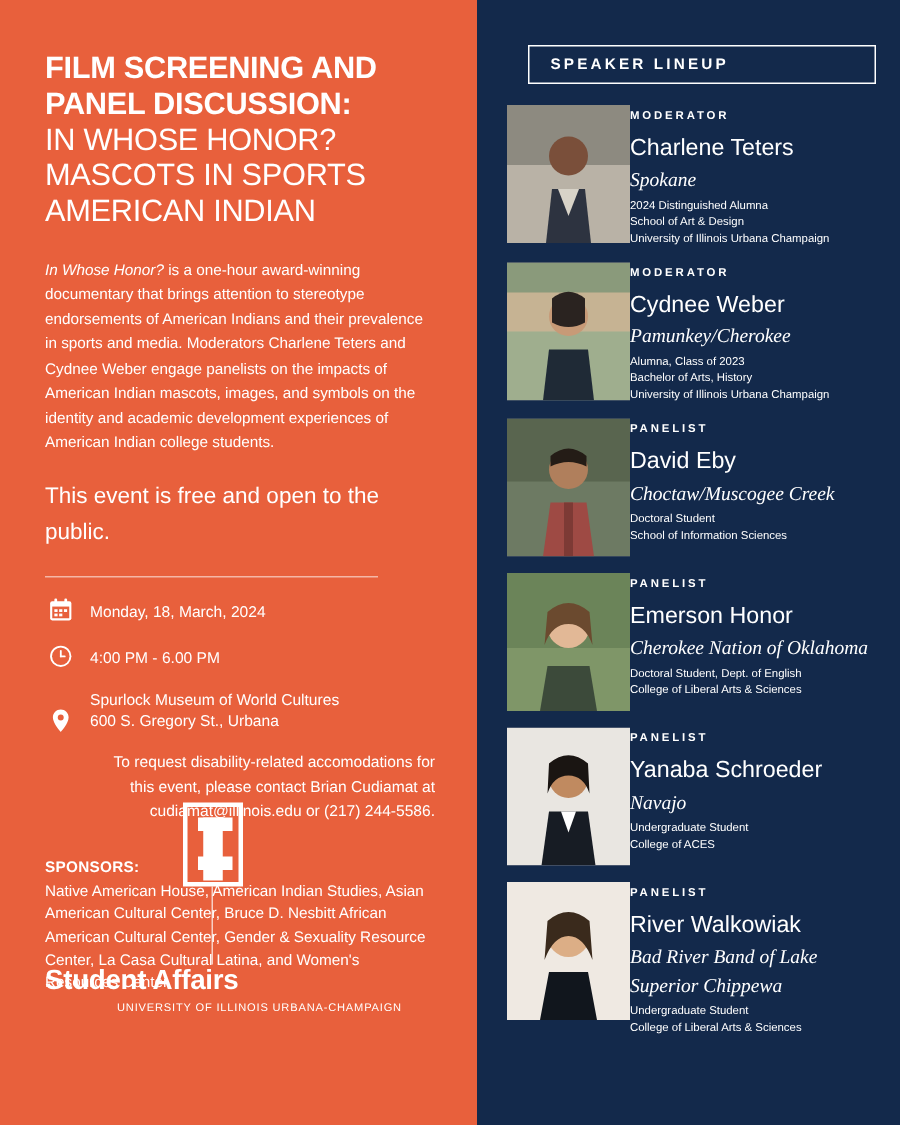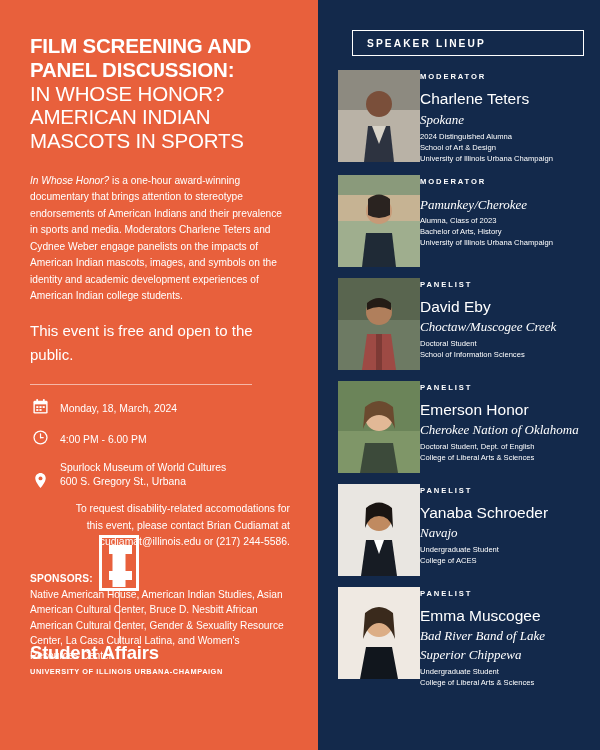--- a/index.html
+++ b/index.html
@@ -137,22 +137,23 @@
   }
   .sa-title {
     font-size: 18.5px;
     font-weight: bold;
     letter-spacing: -0.2px;
     line-height: 1.1;
   }
   .sa-sub {
     font-size: 7.4px;
     letter-spacing: 0.55px;
-    font-weight: bold;
+    font-weight: normal;
     margin-top: 4px;
+    margin-left: 48px;
   }
 
   
   .lineup-box {
     border: 1px solid #ffffff;
     height: 26px;
     display: flex;
     align-items: center;
     padding-left: 14px;
     margin: 4px 0 14px 14px;
@@ -207,22 +208,22 @@
 </head>
 <body>
 
 <div class="poster">
 
   <div class="left">
 
     <h1 class="title">
       <span class="bold">FILM SCREENING AND PANEL DISCUSSION:</span>
       <span class="light">IN WHOSE HONOR?</span>
+      <span class="light">MASCOTS IN SPORTS</span>
       <span class="light">AMERICAN INDIAN</span>
-      <span class="light">MASCOTS IN SPORTS</span>
     </h1>
 
     <p class="body-text"><em>In Whose Honor?</em><span> is a one-hour award-winning documentary that brings attention to stereotype endorsements of American Indians and their prevalence in sports and media. Moderators Charlene Teters and Cydnee Weber engage panelists on the impacts of American Indian mascots, images, and symbols on the identity and academic development experiences of American Indian college students.</span></p>
 
     <p class="free-line">This event is free and open to the public.</p>
 
     <div class="rule"></div>
 
     <div class="info-row">
       <span class="info-ico">
@@ -313,20 +314,21 @@
           <rect width="82" height="92" fill="#9fae8e"></rect>
           <rect y="0" width="82" height="46" fill="#c6b393"></rect>
           <rect x="0" y="0" width="82" height="20" fill="#8a9a7b"></rect>
           <circle cx="41" cy="36" r="13" fill="#c79a77"></circle>
           <path d="M30 24 q11 -9 22 0 l0 16 q-11 6 -22 0 z" fill="#2a2320"></path>
           <path d="M24 92 L28 58 L54 58 L58 92 Z" fill="#1f2a36"></path>
         </svg>
       </div>
       <div class="pinfo">
         <div class="role">MODERATOR</div>
+        <div class="pname">Cydnee Weber</div>
         <div class="paffil">Pamunkey/Cherokee</div>
         <div class="pline">Alumna, Class of 2023</div>
         <div class="pline">Bachelor of Arts, History</div>
         <div class="pline">University of Illinois Urbana Champaign</div>
       </div>
     </div>
 
     <div class="person">
       <div class="photo">
         <svg viewBox="0 0 82 92" preserveAspectRatio="none">
@@ -389,21 +391,21 @@
       <div class="photo">
         <svg viewBox="0 0 82 92" preserveAspectRatio="none">
           <rect width="82" height="92" fill="#efe9e2"></rect>
           <circle cx="41" cy="36" r="14" fill="#dcae86"></circle>
           <path d="M27 26 q14 -12 28 0 l2 26 q-6 -16 -16 -16 q-10 0 -16 16 z" fill="#3a2a1c"></path>
           <path d="M22 92 L28 60 L54 60 L60 92 Z" fill="#11161d"></path>
         </svg>
       </div>
       <div class="pinfo">
         <div class="role">PANELIST</div>
-        <div class="pname">Emma Muscogee</div>
+        <div class="pname">River Walkowiak</div>
         <div class="paffil">Bad River Band of Lake Superior Chippewa</div>
         <div class="pline">Undergraduate Student</div>
         <div class="pline">College of Liberal Arts &amp; Sciences</div>
       </div>
     </div>
 
   </div>
 </div>
 
 </body></html>

